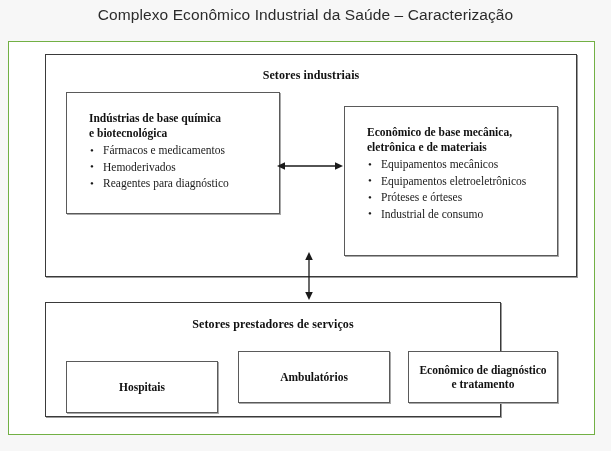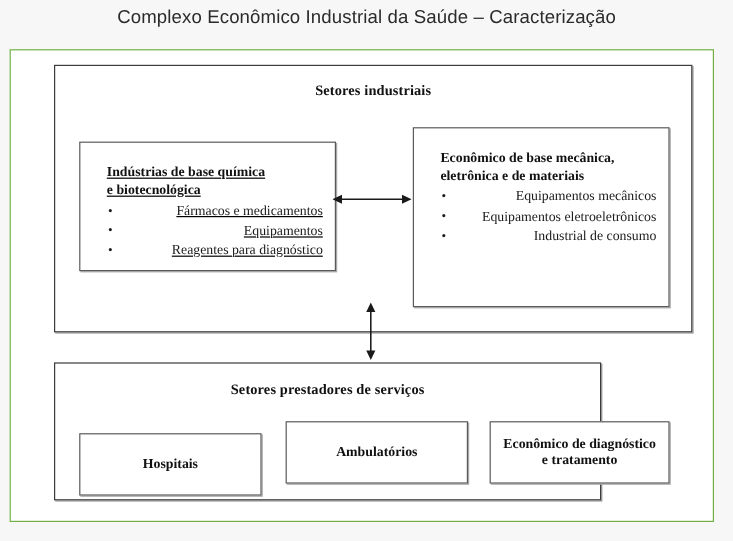--- a/index.html
+++ b/index.html
@@ -70,38 +70,37 @@
 
   
   #industrial-panel {
     left: 36px;          
     top: 12px;
     width: 532px;
     height: 223px;
   }
   #industrial-panel .section-header { top: 13px; }
 
-  #chem-box   { left: 20px;  top: 63px; width: 214px; height: 108px; text-decoration: underline; }
+  #chem-box   { left: 20px;  top: 37px; width: 214px; height: 122px; }
   #mech-box   { left: 298px; top: 51px; width: 214px; height: 150px; }
 
   .box-inner {
     padding: 18px 10px 0 22px;
   }
   .box-title {
     font-weight: bold;
     font-size: 11.5px;
     line-height: 14.5px;
     color: #111111;
     margin: 0 0 2px 0;
   }
   ul.bullets {
     list-style: none;
     margin: 0;
     padding: 0;
-    text-align: right;
   }
   ul.bullets li {
     position: relative;
     font-size: 11.5px;
     line-height: 16.5px;
     color: #1a1a1a;
     padding-left: 14px;
     white-space: nowrap;
   }
   ul.bullets li::before {
@@ -170,35 +169,36 @@
     <div class="section-header">Setores industriais</div>
 
     <div class="subbox" id="chem-box">
       <div class="box-inner">
         <div class="box-title">
           <span>Indústrias de base química</span><br>
           <span>e biotecnológica</span>
         </div>
         <ul class="bullets">
           <li>Fármacos e medicamentos</li>
-          <li>Equipamentos</li>
+          <li>Hemoderivados</li>
           <li>Reagentes para diagnóstico</li>
         </ul>
       </div>
     </div>
 
     <div class="subbox" id="mech-box">
       <div class="box-inner">
         <div class="box-title">
           <span>Econômico de base mecânica,</span><br>
           <span>eletrônica e de materiais</span>
         </div>
         <ul class="bullets">
           <li>Equipamentos mecânicos</li>
           <li>Equipamentos eletroeletrônicos</li>
+          <li>Próteses e órteses</li>
           <li>Industrial de consumo</li>
         </ul>
       </div>
     </div>
   </div>
 
   <div class="arrow-h">
     <svg width="66" height="12" viewBox="0 0 66 12">
       <line x1="6" y1="6" x2="60" y2="6" stroke="#1a1a1a" stroke-width="1.3"></line>
       <polygon points="0,6 8,2.2 8,9.8" fill="#1a1a1a"></polygon>

